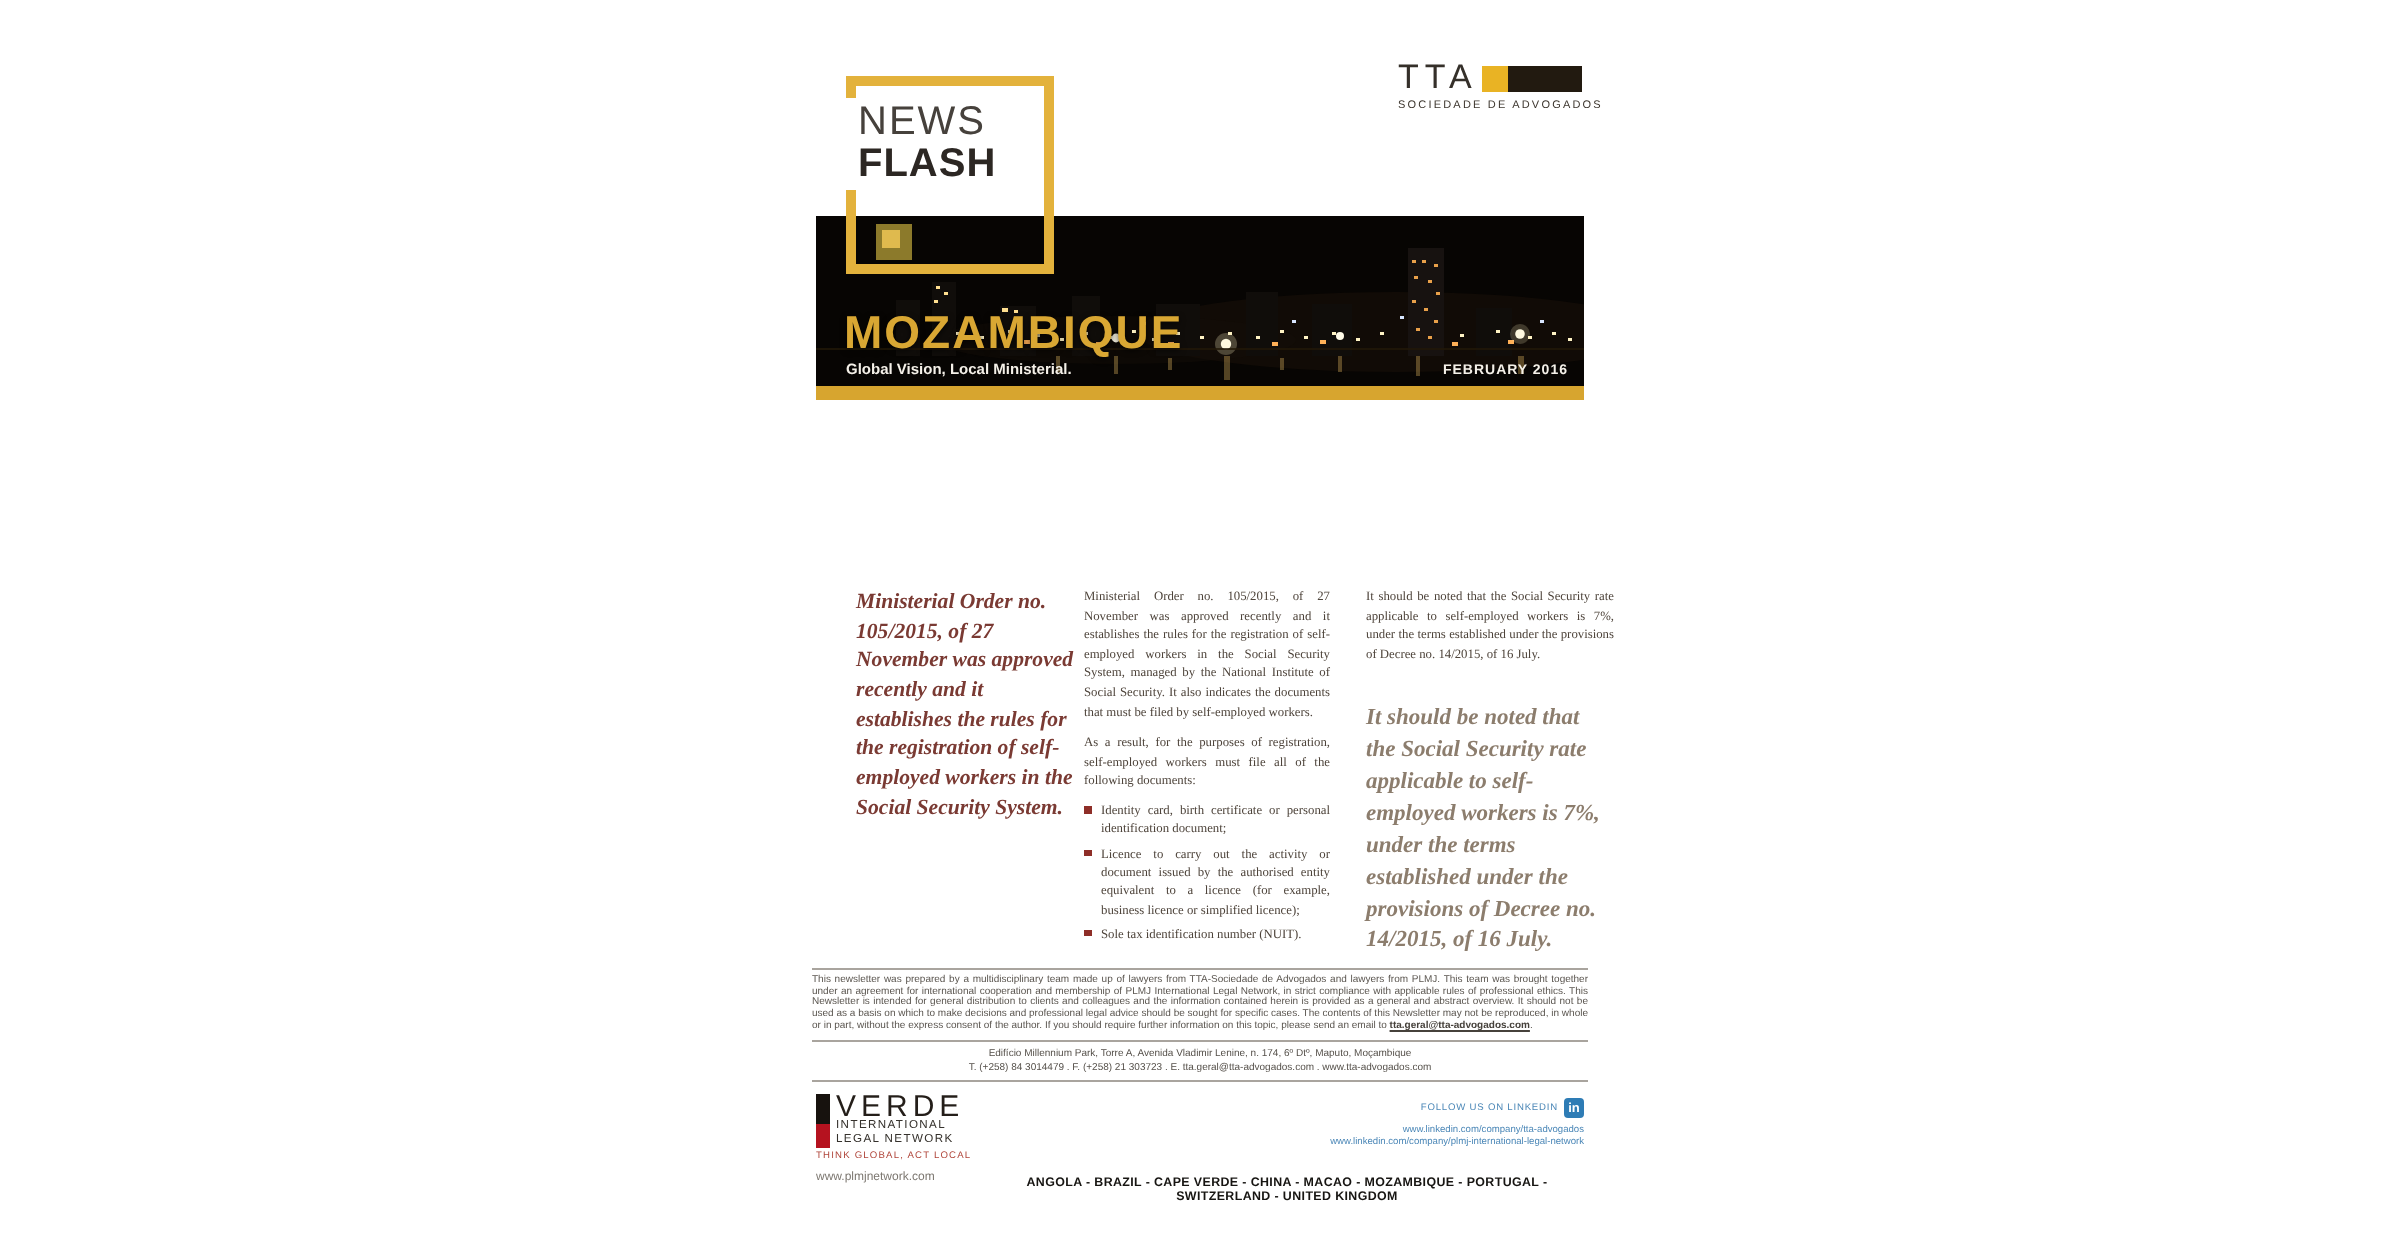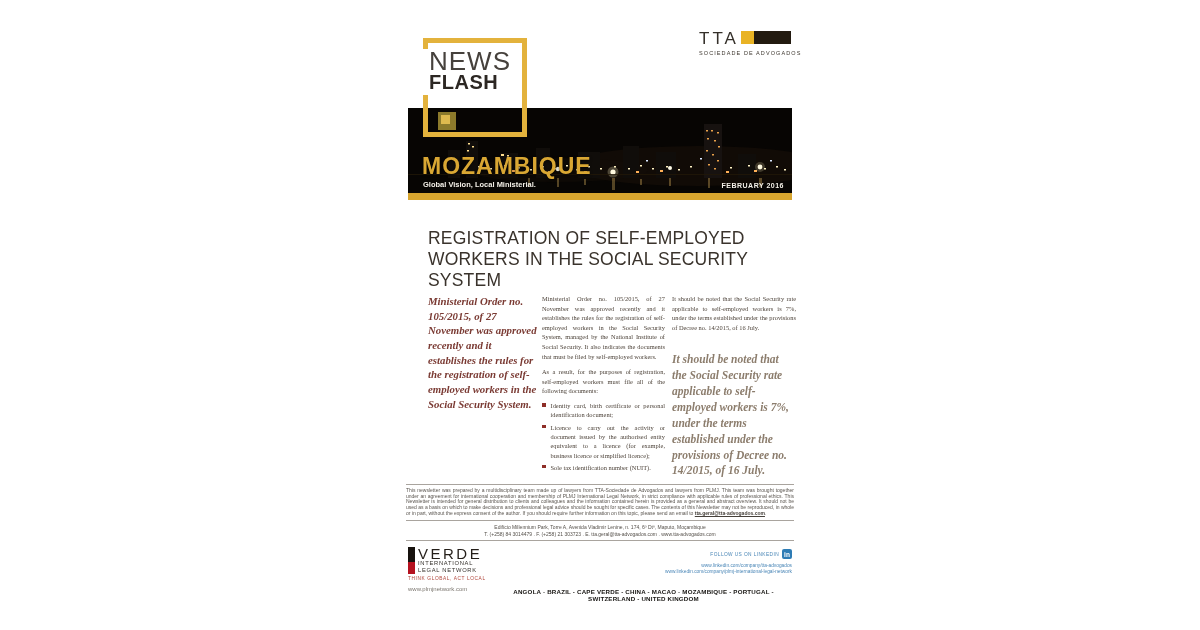--- a/index.html
+++ b/index.html
@@ -5,29 +5,29 @@
   * { margin:0; padding:0; box-sizing:border-box; }
   body { background:#fff; font-family:"Liberation Sans", sans-serif; }
   .canvas { position:relative; width:1200px; height:630px; background:#fff; overflow:hidden; }
   .page { position:absolute; left:400px; top:0; width:400px; height:630px; background:#fff; }
 
   
   .nf-frame { position:absolute; left:23px; top:38px; width:104px; height:99px;
               border:5px solid #e3b23c; z-index:5; }
   .nf-text { position:absolute; left:16px; top:49px; width:82px; background:#fff;
              padding:2px 0 2px 13px; z-index:6; }
-  .nf-news  { font-size:26px; font-weight:300; letter-spacing:1px; color:#46413c; line-height:21px; }
+  .nf-news  { font-size:20px; font-weight:300; letter-spacing:1px; color:#46413c; line-height:21px; }
   .nf-flash { font-size:20px; font-weight:700; letter-spacing:0.5px; color:#2c2723; line-height:21px; }
   .nf-small-sq { position:absolute; left:38px; top:112px; width:18px; height:18px;
                  background:#8c7a2b; z-index:7; }
   .nf-small-sq-inner { position:absolute; left:3px; top:3px; width:9px; height:9px; background:#dfba4e; }
 
   
   .tta { position:absolute; right:5px; top:31px; width:96px; z-index:5; }
-  .tta-row { display:flex; }
+  .tta-row { display:flex; align-items:center; }
   .tta-word { font-size:17px; font-weight:400; letter-spacing:3px; color:#35302a; line-height:16px; }
   .tta-gold { width:13px; height:13px; background:#e9b324; margin-left:2px; }
   .tta-black { width:37px; height:13px; background:#221a10; }
   .tta-sub { font-size:5.5px; letter-spacing:1.1px; color:#3d362e; margin-top:3px; white-space:nowrap; }
 
   
   .banner { position:absolute; left:8px; top:108px; width:384px; height:85px;
             background:#14532d; overflow:hidden; z-index:1; }
   .banner svg { position:absolute; left:0; top:0; width:100%; height:100%; }
   .moz-title { position:absolute; left:14px; bottom:13px; font-size:23px; font-weight:700;
@@ -36,21 +36,21 @@
   .moz-date { position:absolute; right:8px; bottom:4px; font-size:7px; font-weight:700;
               letter-spacing:0.5px; color:#f4f0e8; }
   .gold-strip { position:absolute; left:8px; top:193px; width:384px; height:7px; background:#d7a52f; }
 
   
   .title { position:absolute; left:28px; top:228px; width:365px; color:#3a332c;
            font-size:17.5px; line-height:21px; letter-spacing:0.2px; }
   .col { position:absolute; top:294px; }
   .col1 { left:28px; width:110px; }
   .col2 { left:142px; width:123px; }
-  .col3 { left:272px; width:124px; }
+  .col3 { left:283px; width:124px; }
   .lead-quote { font-family:"Liberation Serif", serif; font-style:italic; font-weight:700;
                 font-size:10.8px; line-height:1.36; color:#7a3a33; }
   .body-text { font-family:"Liberation Serif", serif; font-size:6.4px; line-height:1.5;
                color:#4e443b; text-align:justify; }
   .body-text + .body-text { margin-top:6px; }
   .bullets { margin-top:5px; }
   .bullet-item { display:flex; margin-bottom:3px; }
   .bullet-sq { flex:0 0 3.5px; width:3.5px; height:3.5px; background:#8e2e28; margin:2px 5px 0 0; }
   .bullet-txt { font-family:"Liberation Serif", serif; font-size:6.4px; line-height:1.45;
                 color:#4e443b; text-align:justify; flex:1; }
@@ -202,24 +202,20 @@
           <rect x="176" y="71" width="2" height="6"></rect>
             <rect x="232" y="71" width="2" height="6"></rect>
         </g>
       </svg>
       <div class="moz-title">MOZAMBIQUE</div>
       <div class="moz-tag">Global Vision, Local Ministerial.</div>
       <div class="moz-date">FEBRUARY 2016</div>
     </div>
     <div class="gold-strip"></div>
 
-    <div class="title">
-      <div>REGISTRATION OF SELF-EMPLOYED</div>
-      <div>WORKERS IN THE SOCIAL SECURITY SYSTEM</div>
-    </div>
 
     <div class="col col1">
       <div class="lead-quote">Ministerial Order no. 105/2015, of 27 November was approved recently and it establishes the rules for the registration of self-employed workers in the Social Security System.</div>
     </div>
 
     <div class="col col2">
       <div class="body-text">Ministerial Order no. 105/2015, of 27 November was approved recently and it establishes the rules for the registration of self-employed workers in the Social Security System, managed by the National Institute of Social Security. It also indicates the documents that must be filed by self-employed workers.</div>
       <div class="body-text">As a result, for the purposes of registration, self-employed workers must file all of the following documents:</div>
       <div class="bullets">
         <div class="bullet-item">

